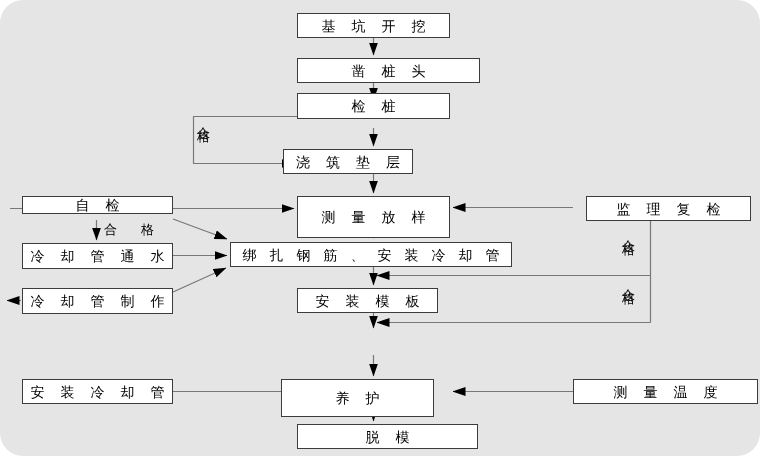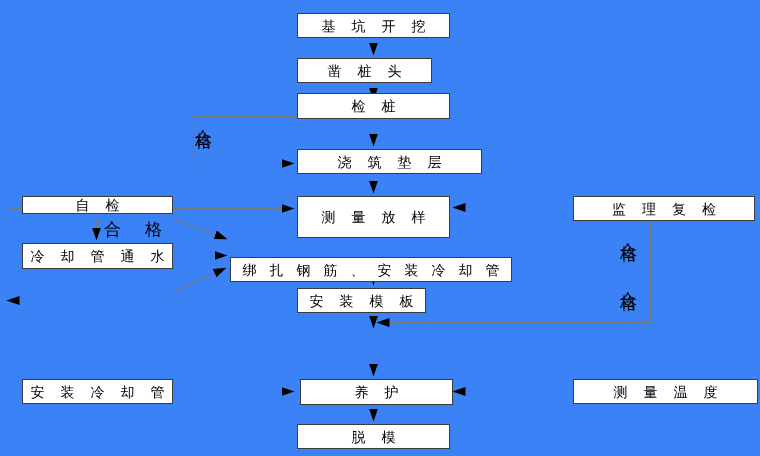--- a/index.html
+++ b/index.html
@@ -1,28 +1,28 @@
 <!DOCTYPE html>
 <html><head>
 <meta charset="utf-8">
 <style>
   html,body{margin:0;padding:0;background:#ffffff;}
   .canvas{
-    position:relative;width:760px;height:456px;background:#3b82f6;overflow:hidden;
-    font-family:"DejaVu Sans","Liberation Sans",sans-serif;color:#000;
+    position:relative;width:760px;height:456px;background:#e5e5e5;overflow:hidden;
+    font-family:"DejaVu Sans","Liberation Sans",sans-serif;color:#000;border-radius:23px;
   }
   .wires{position:absolute;left:0;top:0;}
   .node{
     position:absolute;box-sizing:border-box;background:#ffffff;
     border:1px solid #3c3c3c;display:flex;align-items:center;justify-content:center;
     font-size:14px;line-height:1;
   }
   .node span{letter-spacing:16px;margin-right:-16px;white-space:nowrap;}
   .node.wide span{letter-spacing:13px;margin-right:-13px;}
-  .elabel{position:absolute;font-size:17px;line-height:15px;}
+  .elabel{position:absolute;font-size:13px;line-height:15px;}
   .elabel.h{letter-spacing:24px;white-space:nowrap;}
   .elabel.v{writing-mode:vertical-rl;text-orientation:upright;letter-spacing:3px;}
 </style>
 </head>
 <body>
 
 <div class="canvas">
 
   <svg class="wires" width="760" height="456" viewBox="0 0 760 456">
     <defs>
@@ -58,56 +58,59 @@
       <line x1="650.5" y1="322.5" x2="377" y2="322.5" marker-end="url(#arr)"></line>
 
       <line x1="173" y1="391.5" x2="294" y2="391.5" marker-end="url(#arr)"></line>
       <line x1="573" y1="391.5" x2="453" y2="391.5" marker-end="url(#arr)"></line>
     </g>
   </svg>
 
   <div class="node" style="left:297px;top:13px;width:153px;height:25px">
     <span>基坑开挖</span>
     </div>
-  <div class="node" style="left:297px;top:58px;width:135px;height:25px">
+  <div class="node" style="left:297px;top:58px;width:183px;height:25px">
     <span>凿桩头</span>
     </div>
   <div class="node" style="left:297px;top:93px;width:153px;height:26px">
     <span>检桩</span>
     </div>
-  <div class="node" style="left:297px;top:149px;width:185px;height:25px">
+  <div class="node" style="left:283px;top:149px;width:130px;height:25px">
     <span>浇筑垫层</span>
     </div>
   <div class="node" style="left:297px;top:196px;width:153px;height:42px">
     <span>测量放样</span>
     </div>
-  <div class="node wide" style="left:230px;top:257px;width:282px;height:25px">
+  <div class="node wide" style="left:230px;top:242px;width:282px;height:25px">
     <span>绑扎钢筋、安装冷却管</span>
     </div>
-  <div class="node" style="left:297px;top:288px;width:129px;height:25px">
+  <div class="node" style="left:297px;top:288px;width:141px;height:25px">
     <span>安装模板</span>
     </div>
-  <div class="node" style="left:300px;top:379px;width:153px;height:26px">
+  <div class="node" style="left:281px;top:379px;width:153px;height:38px">
     <span>养护</span>
     </div>
-  <div class="node" style="left:297px;top:424px;width:153px;height:25px">
+  <div class="node" style="left:297px;top:424px;width:181px;height:25px">
     <span>脱模</span>
     </div>
 
   <div class="node" style="left:22px;top:196px;width:151px;height:18px">
     <span>自检</span>
     </div>
   <div class="node" style="left:22px;top:243px;width:151px;height:26px">
     <span>冷却管通水</span>
     </div>
+  <div class="node" style="left:22px;top:288px;width:151px;height:26px">
+    <span>冷却管制作</span>
+    </div>
   <div class="node" style="left:22px;top:379px;width:151px;height:25px">
     <span>安装冷却管</span>
     </div>
 
-  <div class="node" style="left:573px;top:196px;width:182px;height:25px">
+  <div class="node" style="left:586px;top:196px;width:165px;height:25px">
     <span>监理复检</span>
     </div>
   <div class="node" style="left:573px;top:379px;width:185px;height:25px">
     <span>测量温度</span>
     </div>
 
   <div class="elabel v" style="left:196px;top:116px">合格</div>
   <div class="elabel h" style="left:104px;top:222px">合格</div>
   <div class="elabel v" style="left:621px;top:229px">合格</div>
   <div class="elabel v" style="left:621px;top:278px">合格</div>

